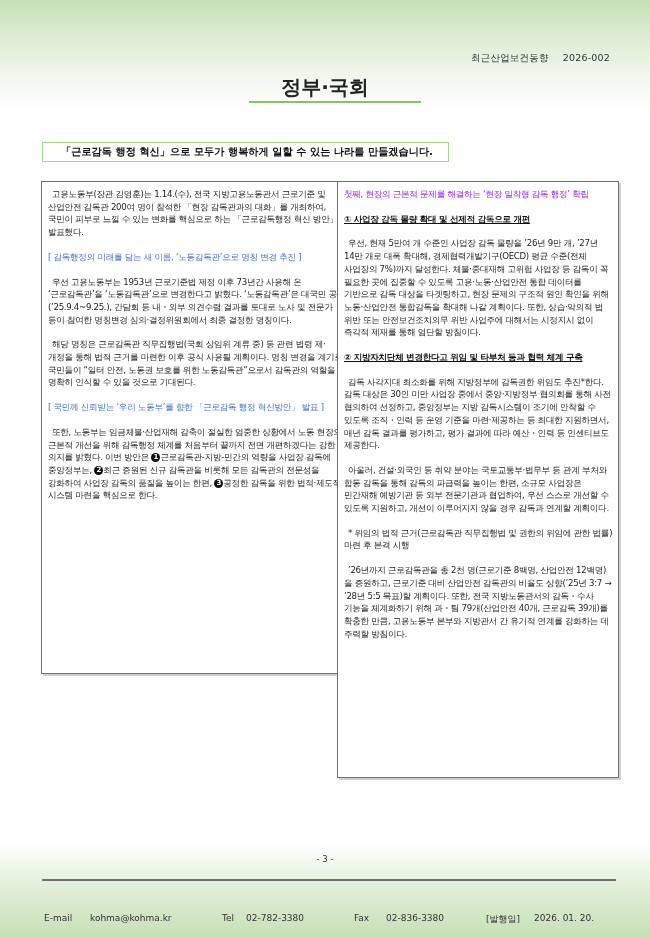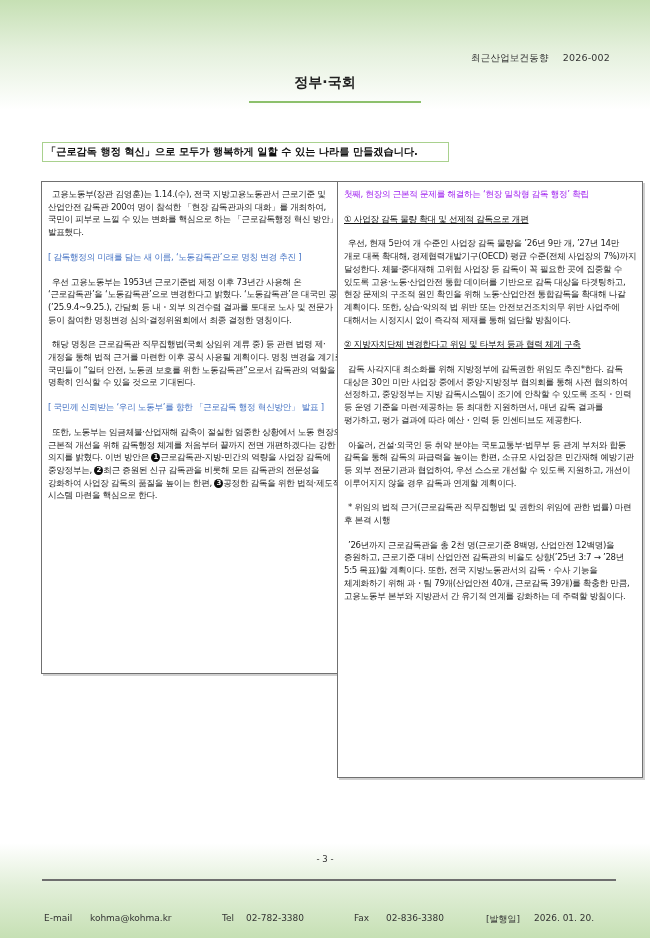--- a/index.html
+++ b/index.html
@@ -17,43 +17,43 @@
     position:absolute; left:0; bottom:0; width:650px; height:95px;
     background:linear-gradient(to top,#c6e0b4 0%,#e2efd9 55%,#ffffff 100%);
   }
   .pub-info {
     position:absolute; right:40px; top:52px; font-size:9.5px; color:#333;
     letter-spacing:0.2px;
   }
   .pub-info .issue { margin-left:14px;margin-top:22px; }
   .section-title {
     position:absolute; left:0; width:650px; top:74px; text-align:center;
-    font-size:14px; font-weight:bold; color:#222;
+    font-size:20px; font-weight:bold; color:#222;
   }
   .title-rule {
     position:absolute; left:249px; top:101px; width:172px; height:2px; background:#8cc06b;
   }
   .headline {
     position:absolute; left:42px; top:142px; width:407px; height:20px;
     border:1.5px solid #a9d18e; box-sizing:border-box;
-    font-size:10.2px; font-weight:bold; line-height:17px; padding-left:3px;
+    font-size:10.2px; font-weight:bold; line-height:17px; padding-left:18px;
     white-space:nowrap; color:#111; background:#fff;
   }
   .box {
     position:absolute; border:1.5px solid #707070; box-sizing:border-box;
     background:#fff; font-size:8.6px; line-height:12.7px; padding:6px 5px 4px 6px;
     color:#222; letter-spacing:-0.3px; word-break:keep-all;
   }
   .box p { margin:0 0 12px 0; }
   .box p:last-child { margin-bottom:0; }
   .left-box { left:41px; top:181px; width:314px; height:493px; box-shadow:2px 2px 0 #d0d0d0; }
-  .right-box { left:337px; top:181px; width:306px; height:597px; box-shadow:2px 2px 0 #d0d0d0; }
+  .right-box { left:337px; top:181px; width:282px; height:597px; box-shadow:2px 2px 0 #d0d0d0; }
   .subhead-blue { color:#4472c4; }
   .subhead-purple { color:#a020f0; }
-  .subhead-underline { font-weight:normal; text-decoration:underline; color:#111; }
+  .subhead-underline { font-weight:bold; text-decoration:underline; color:#111; }
   .indent { text-indent:4px; }
   .num-badge {
     display:inline-block; width:9px; height:9px; border-radius:50%; background:#111; color:#fff;
     font-size:7px; line-height:9px; text-align:center; font-weight:bold; text-indent:0; vertical-align:middle;
   }
   .page-num {
     position:absolute; left:0; width:650px; top:854px; text-align:center; font-size:8.5px; color:#333;
   }
   .footer-rule {
     position:absolute; left:42px; top:879px; width:574px; height:1.5px; background:#6e6e6e;

